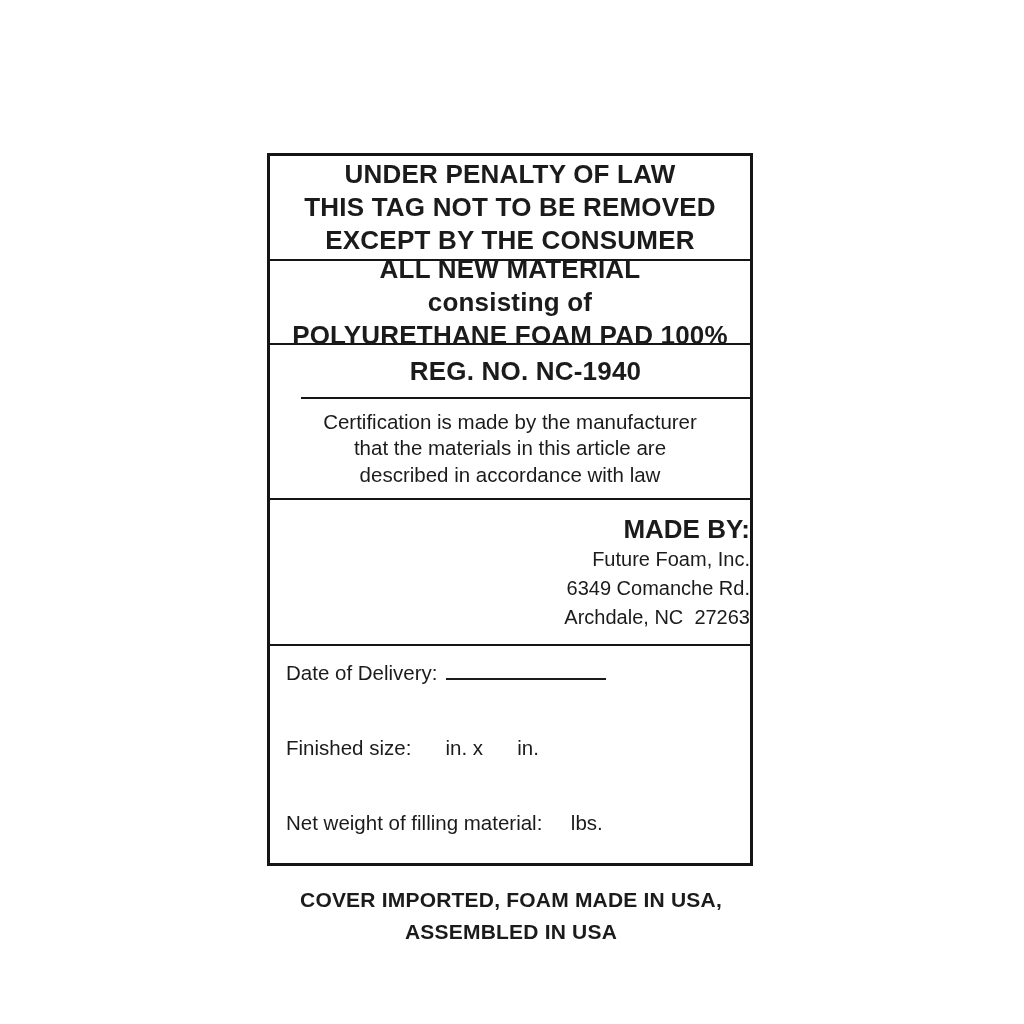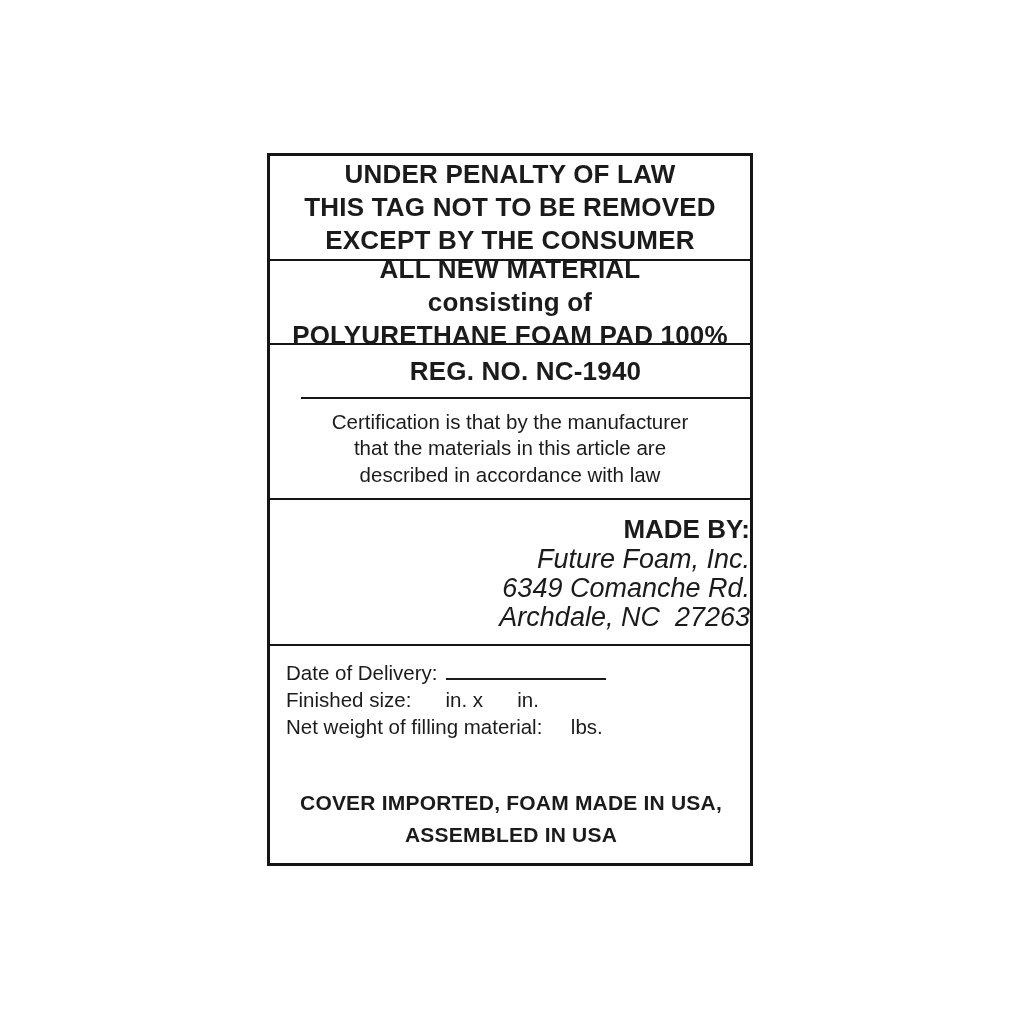--- a/index.html
+++ b/index.html
@@ -21,21 +21,21 @@
   }
   .section {
     border-bottom: 2px solid #151515;
     display: flex;
     flex-direction: column;
     justify-content: center;
     align-items: center;
     text-align: center;
     flex: none;
   }
-  .section:last-child { border-bottom: none; }
+  .section:last-child { border-bottom: none; gap: 48px; }
 
   .sec-penalty       { height: 105px; }
   .sec-material      { height: 84px; }
   .sec-registration  { height: 54px; margin-left: 31px;  }
   .sec-certification { height: 101px; }
   .sec-madeby        { height: 146px; align-items: flex-end; }
   .sec-delivery      {
     flex: 1 1 auto;
     align-items: stretch;
     justify-content: flex-start;
@@ -60,24 +60,23 @@
     font-size: 20.5px;
     line-height: 26.5px;
     white-space: pre;
   }
   .madeby-heading {
     font-weight: bold;
     font-size: 26px;
     line-height: 32px;
   }
   .address-line {
-    font-size: 27px;
+    font-size: 20px;
     line-height: 29px;
     white-space: pre;
-    font-style: italic;
   }
   .fill-line {
     font-size: 20.5px;
     line-height: 27px;
     white-space: pre;
   }
   .date-row { display: flex; align-items: baseline; }
   .blank-rule {
     display: inline-block;
     width: 160px;
@@ -113,21 +112,21 @@
     <div class="bold-line">ALL NEW MATERIAL</div>
     <div class="bold-line">consisting of</div>
     <div class="bold-line">POLYURETHANE FOAM PAD 100%</div>
   </div>
 
   <div class="section sec-registration">
     <div class="reg-line">REG. NO. NC-1940</div>
   </div>
 
   <div class="section sec-certification">
-    <div class="cert-line">Certification is that by the manufacturer</div>
+    <div class="cert-line">Certification is made by the manufacturer</div>
     <div class="cert-line">that the materials in this article are</div>
     <div class="cert-line">described in accordance with law</div>
   </div>
 
   <div class="section sec-madeby">
     <div class="madeby-heading">MADE BY:</div>
     <div class="address-line">Future Foam, Inc.</div>
     <div class="address-line">6349 Comanche Rd.</div>
     <div class="address-line">Archdale, NC  27263</div>
   </div>

